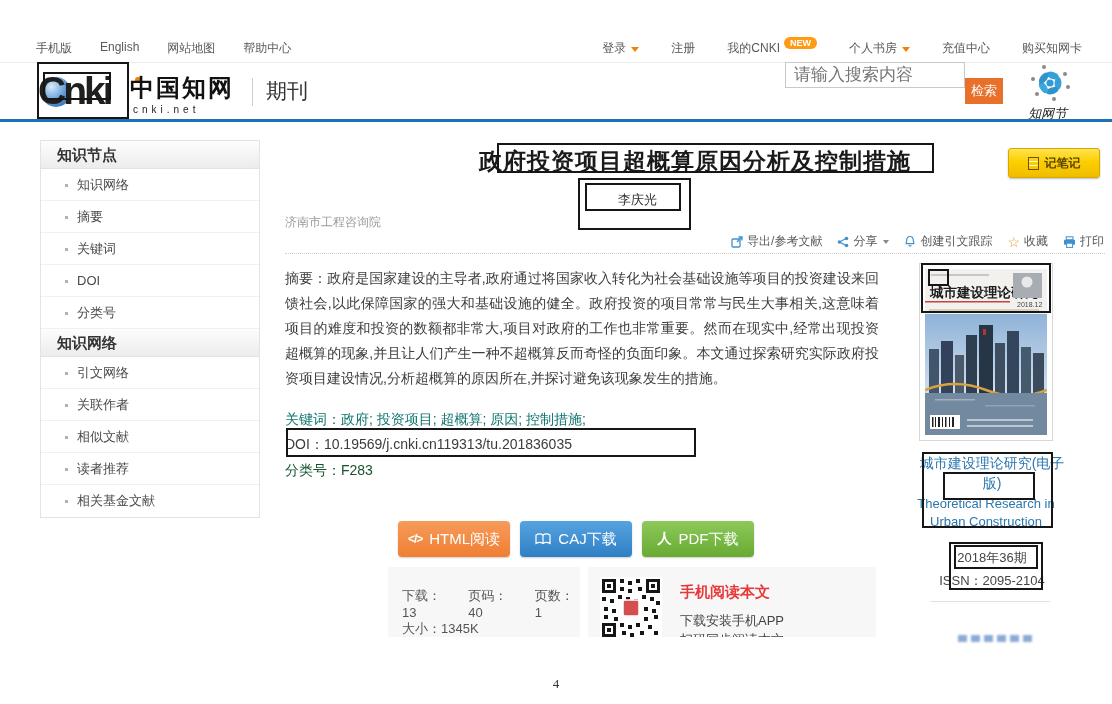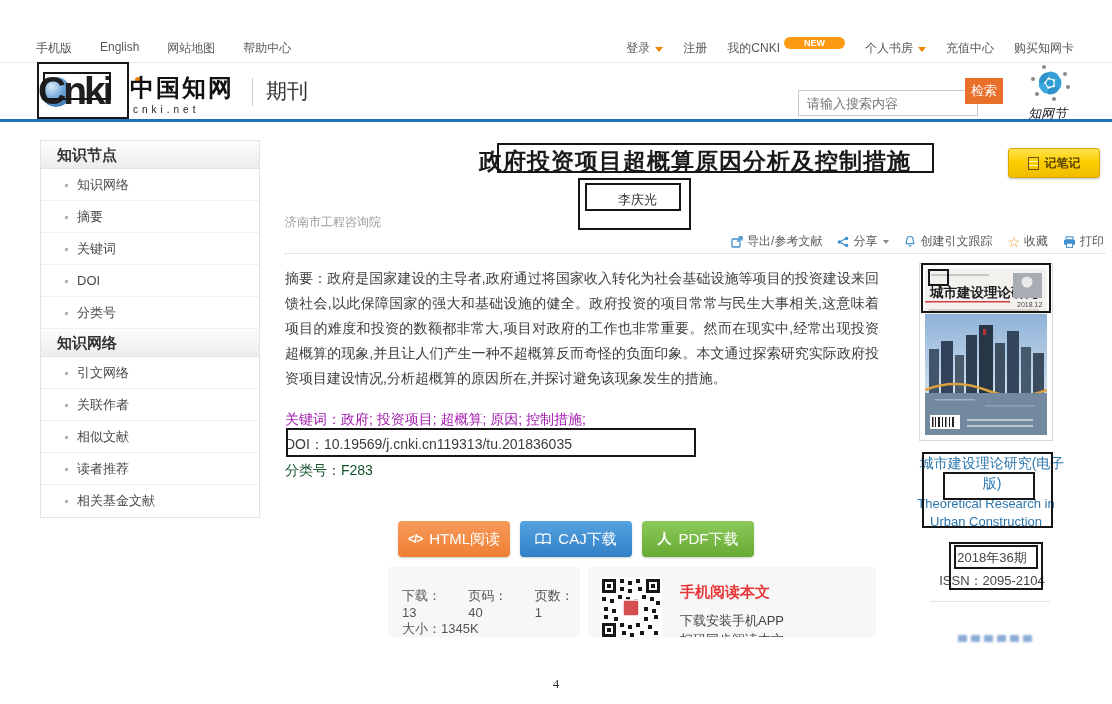--- a/index.html
+++ b/index.html
@@ -1,37 +1,37 @@
 <!DOCTYPE html>
 <html><head>
 <meta charset="utf-8">
 <style>
   * { margin:0; padding:0; box-sizing:border-box; }
   body { font-family:"Liberation Sans", sans-serif; background:#fff; }
   .page { position:relative; width:1112px; height:704px; background:#fff; overflow:hidden; }
 
   
   .topnav-left { position:absolute; left:36px; top:40px; display:flex; gap:28px; font-size:12px; color:#595959; }
-  .topnav-right { position:absolute; right:38px; top:40px; display:flex; gap:20px; font-size:12px; color:#595959; align-items:flex-end; }
+  .topnav-right { position:absolute; right:30px; top:40px; display:flex; gap:32px; font-size:12px; color:#595959; align-items:flex-end; }
   .topnav-right .item { display:flex; align-items:center; cursor:pointer; }
   .chev { width:0; height:0; border-left:4px solid transparent; border-right:4px solid transparent; border-top:5px solid #f08300; margin-left:5px; margin-top:2px; }
-  .newbadge { background:#ff9a14; color:#fff; font-size:9px; font-weight:bold; padding:1px 20px; border-radius:8px; margin-left:4px; position:relative; top:-6px; }
+  .newbadge { background:#ff9a14; color:#fff; font-size:9px; font-weight:bold; padding:1px 6px; border-radius:8px; margin-left:4px; position:relative; top:-6px; }
   .topnav-divider { position:absolute; left:0; top:62px; width:100%; border-top:1px solid #ececec; }
 
   
   .logo-block { position:absolute; left:38px; top:66px; width:230px; height:52px; cursor:pointer; }
   .globe { position:absolute; left:3px; top:11px; width:30px; height:30px; border-radius:50%;
            background:radial-gradient(circle at 35% 32%, #d8eafa 0%, #6ba3d8 45%, #1c5a9e 100%); }
   .logo-latin { position:absolute; left:0; top:0; font-size:39px; font-weight:bold; color:#1f1f1f; letter-spacing:-3px; line-height:50px; }
   .logo-idot { position:absolute; left:97px; top:11px; width:6px; height:6px; background:#f08300; border-radius:50%; }
   .logo-cn { position:absolute; left:92px; top:6px; font-family:"Liberation Serif", serif; font-weight:bold; font-size:24px; color:#111; letter-spacing:2px; }
   .logo-net { position:absolute; left:95px; top:38px; font-size:10px; color:#222; letter-spacing:4px; }
   .v-divider { position:absolute; left:252px; top:78px; width:1px; height:28px; background:#ccc; }
   .section-label { position:absolute; left:266px; top:77px; font-size:21px; color:#333; }
-  .search-input { position:absolute; left:785px; top:90px; width:180px; height:26px; border:1px solid #c9c9c9; font-size:13px; color:#666; padding-left:8px; outline:none;margin-left:13px; }
+  .search-input { position:absolute; left:785px; top:62px; width:180px; height:26px; border:1px solid #c9c9c9; font-size:17px; color:#666; padding-left:8px; outline:none; }
   .search-btn { position:absolute; left:965px; top:78px; width:38px; height:26px; background:#e8702a; color:#fff; font-size:13px; border:none; cursor:pointer; }
   .node-icon { position:absolute; left:1022px; top:62px; }
   .node-label { position:absolute; left:1028px; top:105px; font-family:"Liberation Serif", serif; font-style:italic; font-size:13px; color:#222; }
   .blue-line { position:absolute; left:0; top:119px; width:100%; height:3px; background:#1d71b8; }
 
   
   .sidebar { position:absolute; left:40px; top:140px; width:220px; border:1px solid #e3e3e3; background:#fff; }
   .sb-head { height:28px; line-height:28px; padding-left:16px; font-size:15px; font-weight:bold; color:#333;
              background:linear-gradient(#fdfdfd,#ececec); border-bottom:1px solid #e3e3e3; }
   .sb-item { height:32px; line-height:32px; padding-left:36px; font-size:13px; color:#4a4a4a; border-bottom:1px solid #f0f0f0; position:relative; cursor:pointer; }
@@ -48,21 +48,21 @@
   .art-author { position:absolute; left:285px; top:191px; width:705px; text-align:center; font-size:13px; color:#333; cursor:pointer; }
   .art-affil { position:absolute; left:285px; top:214px; width:705px; font-size:12px; color:#9b9b9b; }
   .toolbar { position:absolute; top:233px; right:8px; display:flex; gap:15px; font-size:12px; color:#595959; align-items:center; }
   .tb-item { display:flex; align-items:center; gap:4px; cursor:pointer; }
   .tb-star { color:#f0952f; font-size:14px; line-height:12px; }
   .tb-caret { width:0; height:0; border-left:3px solid transparent; border-right:3px solid transparent; border-top:4px solid #888; margin-left:2px; }
   .dotted-sep { position:absolute; left:285px; top:253px; width:820px; border-top:1px dotted #cfcfcf; }
 
   
   .abstract { position:absolute; left:285px; top:266px; width:594px; font-size:14px; line-height:25px; color:#3c3c3c; text-align:justify; }
-  .kw-line { position:absolute; left:285px; top:411px; font-size:14px; color:#a21caf;text-align:center; }
+  .kw-line { position:absolute; left:285px; top:411px; font-size:14px; color:#0f766e;text-align:center; }
   .doi-line { position:absolute; left:285px; top:436px; font-size:14px; color:#3c3c3c; }
   .clc-line { position:absolute; left:285px; top:462px; font-size:14px; color:#14532d; }
 
   
   .act-btn { position:absolute; top:521px; width:112px; height:36px; border:none; border-radius:4px; color:#fff; font-size:15px;
              display:flex; align-items:center; justify-content:center; gap:7px; cursor:pointer; box-shadow:0 1px 2px rgba(0,0,0,.2); }
   .btn-html { left:398px; background:linear-gradient(#f79a5a,#ef7f34); }
   .btn-caj  { left:520px; background:linear-gradient(#56a3e0,#2f7fc6); }
   .btn-pdf  { left:642px; background:linear-gradient(#8cc95a,#68aa33); }
   .code-ic { font-size:12px; font-weight:bold; letter-spacing:-1px; }

